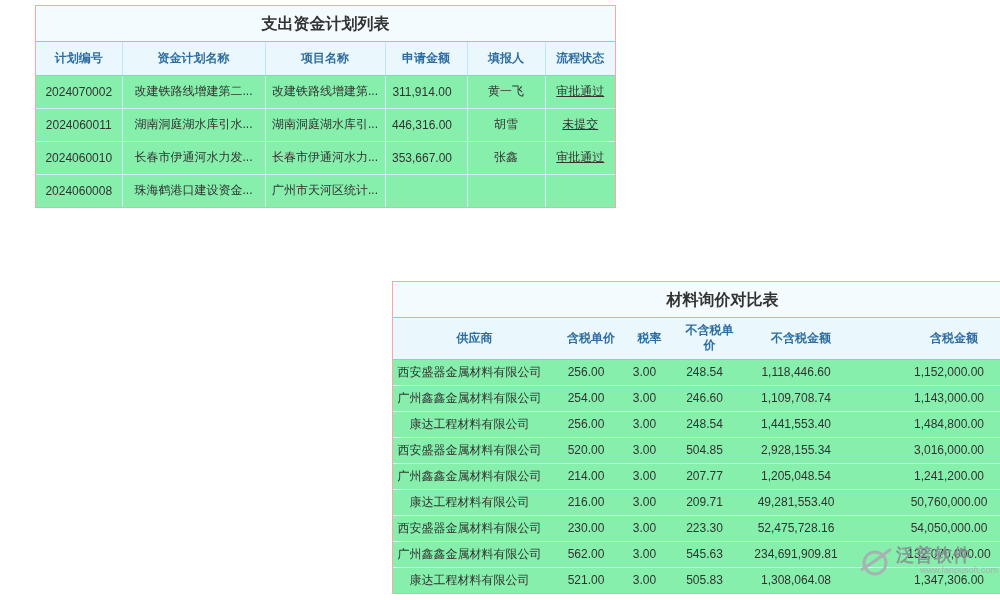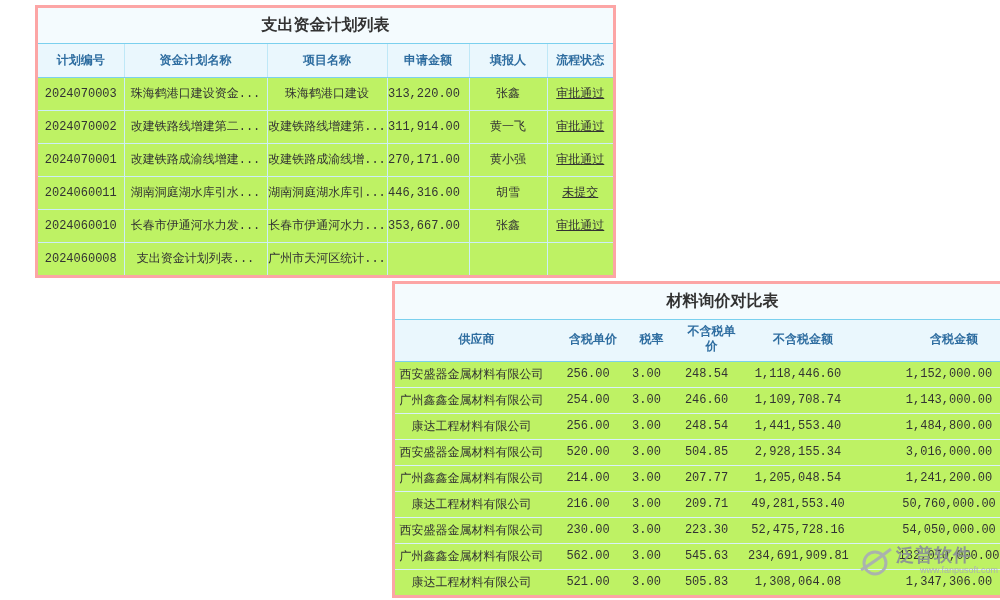--- a/index.html
+++ b/index.html
@@ -5,23 +5,22 @@
   * { margin:0; padding:0; box-sizing:border-box; }
   html,body { width:1000px; height:600px; }
   body {
     background:#ffffff;
     font-family:"Liberation Sans", sans-serif;
     position:relative;
     overflow:hidden;
   }
   .panel {
     position:absolute;
-    background:#bef264;
-    border:3px solid #fca5a5;
-    font-family:Liberation Mono, monospace;
+    background:#86efac;
+    border:1px solid #fca5a5;
   }
   .panel-title {
     height:36px;
     line-height:36px;
     text-align:center;
     font-size:16px;
     font-weight:bold;
     color:#333333;
     background:#f4fbfe;
     border-bottom:1px solid #7bd0ee;
@@ -126,62 +125,46 @@
           <th>计划编号</th>
           <th>资金计划名称</th>
           <th>项目名称</th>
           <th>申请金额</th>
           <th>填报人</th>
           <th>流程状态</th>
         </tr>
     </thead>
     <tbody id="expense-body">
         <tr>
-          <td class="link">2024070003</td>
-          <td class="link">珠海鹤港口建设资金...</td>
-          <td class="link">珠海鹤港口建设</td>
-          <td class="num">313,220.00</td>
-          <td class="link">张鑫</td>
-          <td class="status status-green">审批通过</td>
-        </tr>
-        <tr>
           <td class="link">2024070002</td>
           <td class="link">改建铁路线增建第二...</td>
           <td class="link">改建铁路线增建第...</td>
           <td class="num">311,914.00</td>
           <td class="link">黄一飞</td>
           <td class="status status-green">审批通过</td>
         </tr>
         <tr>
-          <td class="link">2024070001</td>
-          <td class="link">改建铁路成渝线增建...</td>
-          <td class="link">改建铁路成渝线增...</td>
-          <td class="num">270,171.00</td>
-          <td class="link">黄小强</td>
-          <td class="status status-green">审批通过</td>
-        </tr>
-        <tr>
           <td class="link">2024060011</td>
           <td class="link">湖南洞庭湖水库引水...</td>
           <td class="link">湖南洞庭湖水库引...</td>
           <td class="num">446,316.00</td>
           <td class="link">胡雪</td>
           <td class="status status-red">未提交</td>
         </tr>
         <tr>
           <td class="link">2024060010</td>
           <td class="link">长春市伊通河水力发...</td>
           <td class="link">长春市伊通河水力...</td>
           <td class="num">353,667.00</td>
           <td class="link">张鑫</td>
           <td class="status status-green">审批通过</td>
         </tr>
         <tr>
           <td class="link">2024060008</td>
-          <td class="link">支出资金计划列表...</td>
+          <td class="link">珠海鹤港口建设资金...</td>
           <td class="link">广州市天河区统计...</td>
           <td class="num"></td>
           <td class="link"></td>
           <td></td>
         </tr>
       </tbody>
   </table>
 </div>
 
 <div id="material-panel" class="panel">

